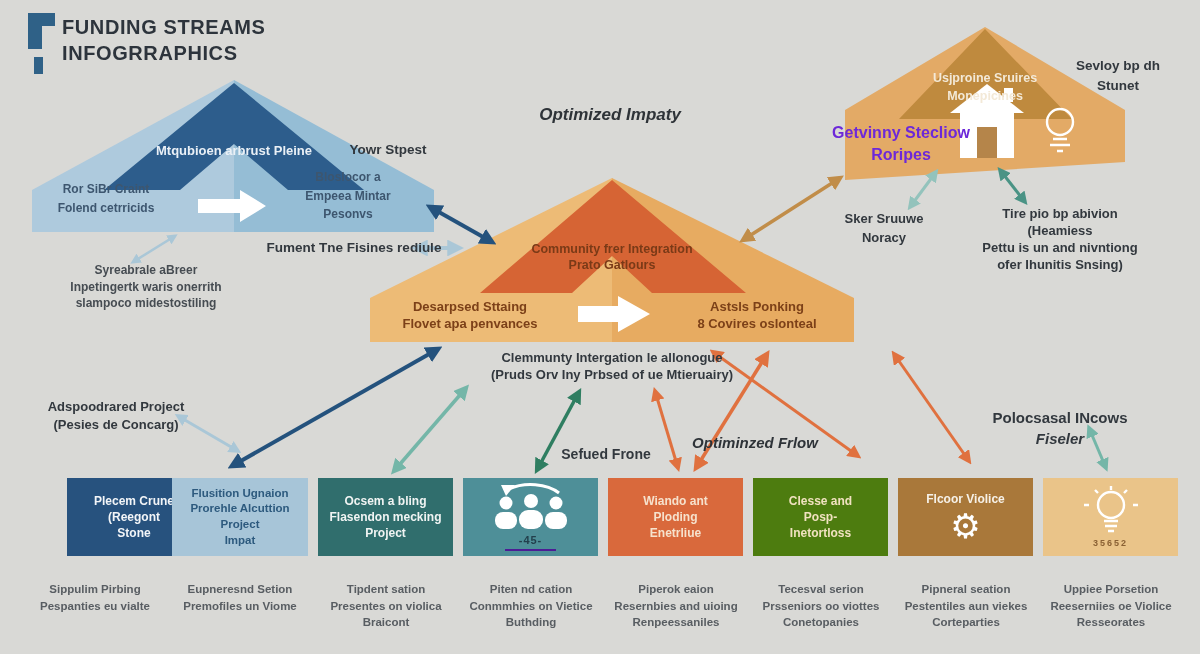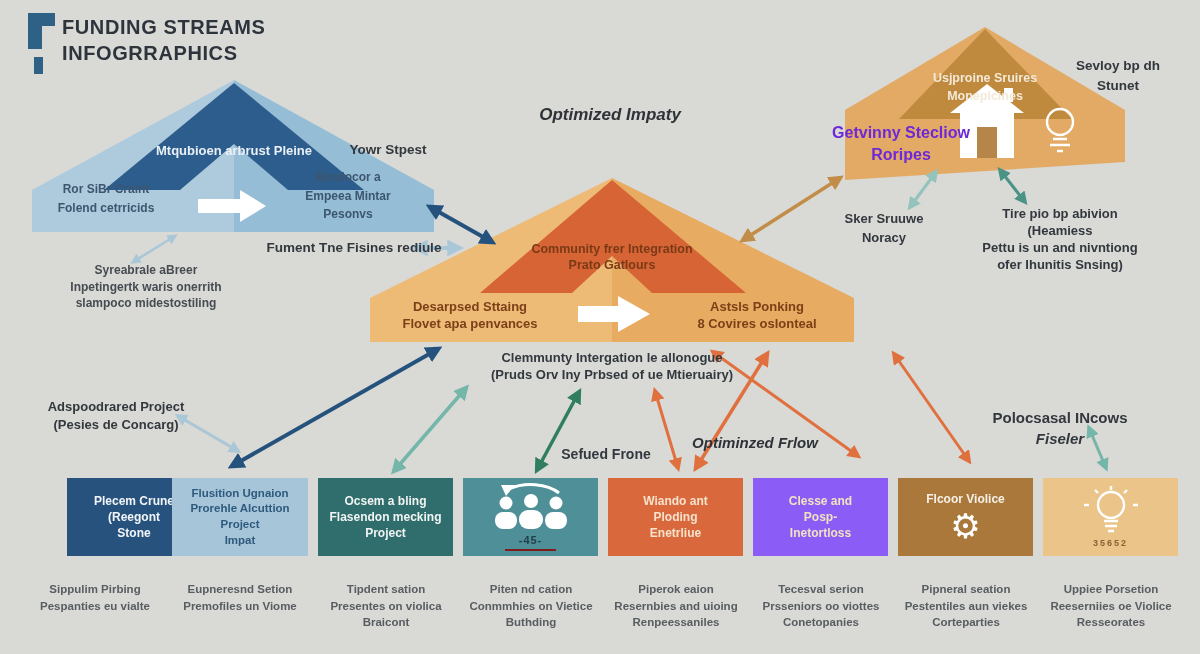--- a/index.html
+++ b/index.html
@@ -21,24 +21,24 @@
   .th-wing{color:#6d28d9;font-size:16px;line-height:1.4;}
   
   .bx{position:absolute;top:478px;width:135px;height:78px;display:flex;flex-direction:column;
       justify-content:center;align-items:center;text-align:center;font-weight:bold;
       font-size:12px;line-height:1.35;}
   .b1{left:28px;width:134px;background:#27527e;color:#f2f5f8;margin-left:39px;}
   .b2{left:172px;width:136px;background:#a7c5d8;color:#2d5a7e;font-size:11.5px;}
   .b3{left:318px;background:#306e6d;color:#f0f4f3;}
   .b4{left:463px;background:#4e8f98;color:#fff;}
   .b5{left:608px;background:#d9693c;color:#f6e2cd;}
-  .b6{left:753px;background:#8b5cf6;color:#f1e2c0;}
+  .b6{left:753px;background:#4d7c0f;color:#f1e2c0;}
   .b7{left:898px;background:#a9783a;color:#f6f1e8;}
   .b8{left:1043px;background:#eac489;color:#8a6134;}
-  .bx-num{font-size:11px;color:#23404d;letter-spacing:1px;border-bottom:2px solid #7f1d1d;
+  .bx-num{font-size:11px;color:#23404d;letter-spacing:1px;border-bottom:2px solid #4c1d95;
           padding:0 14px 1px 14px;margin-top:2px;}
   .bx8-num{font-size:9px;color:#8a6134;letter-spacing:2px;margin-top:2px;}
   .gear{font-size:34px;line-height:1;color:#ffffff;margin-top:2px;font-family:"DejaVu Sans",sans-serif;}
   .cap{position:absolute;top:581px;width:160px;text-align:center;font-size:11.5px;
        color:#585d62;font-weight:600;line-height:1.45;}
 </style>
 </head>
 <body>
 
 <div class="canvas">

